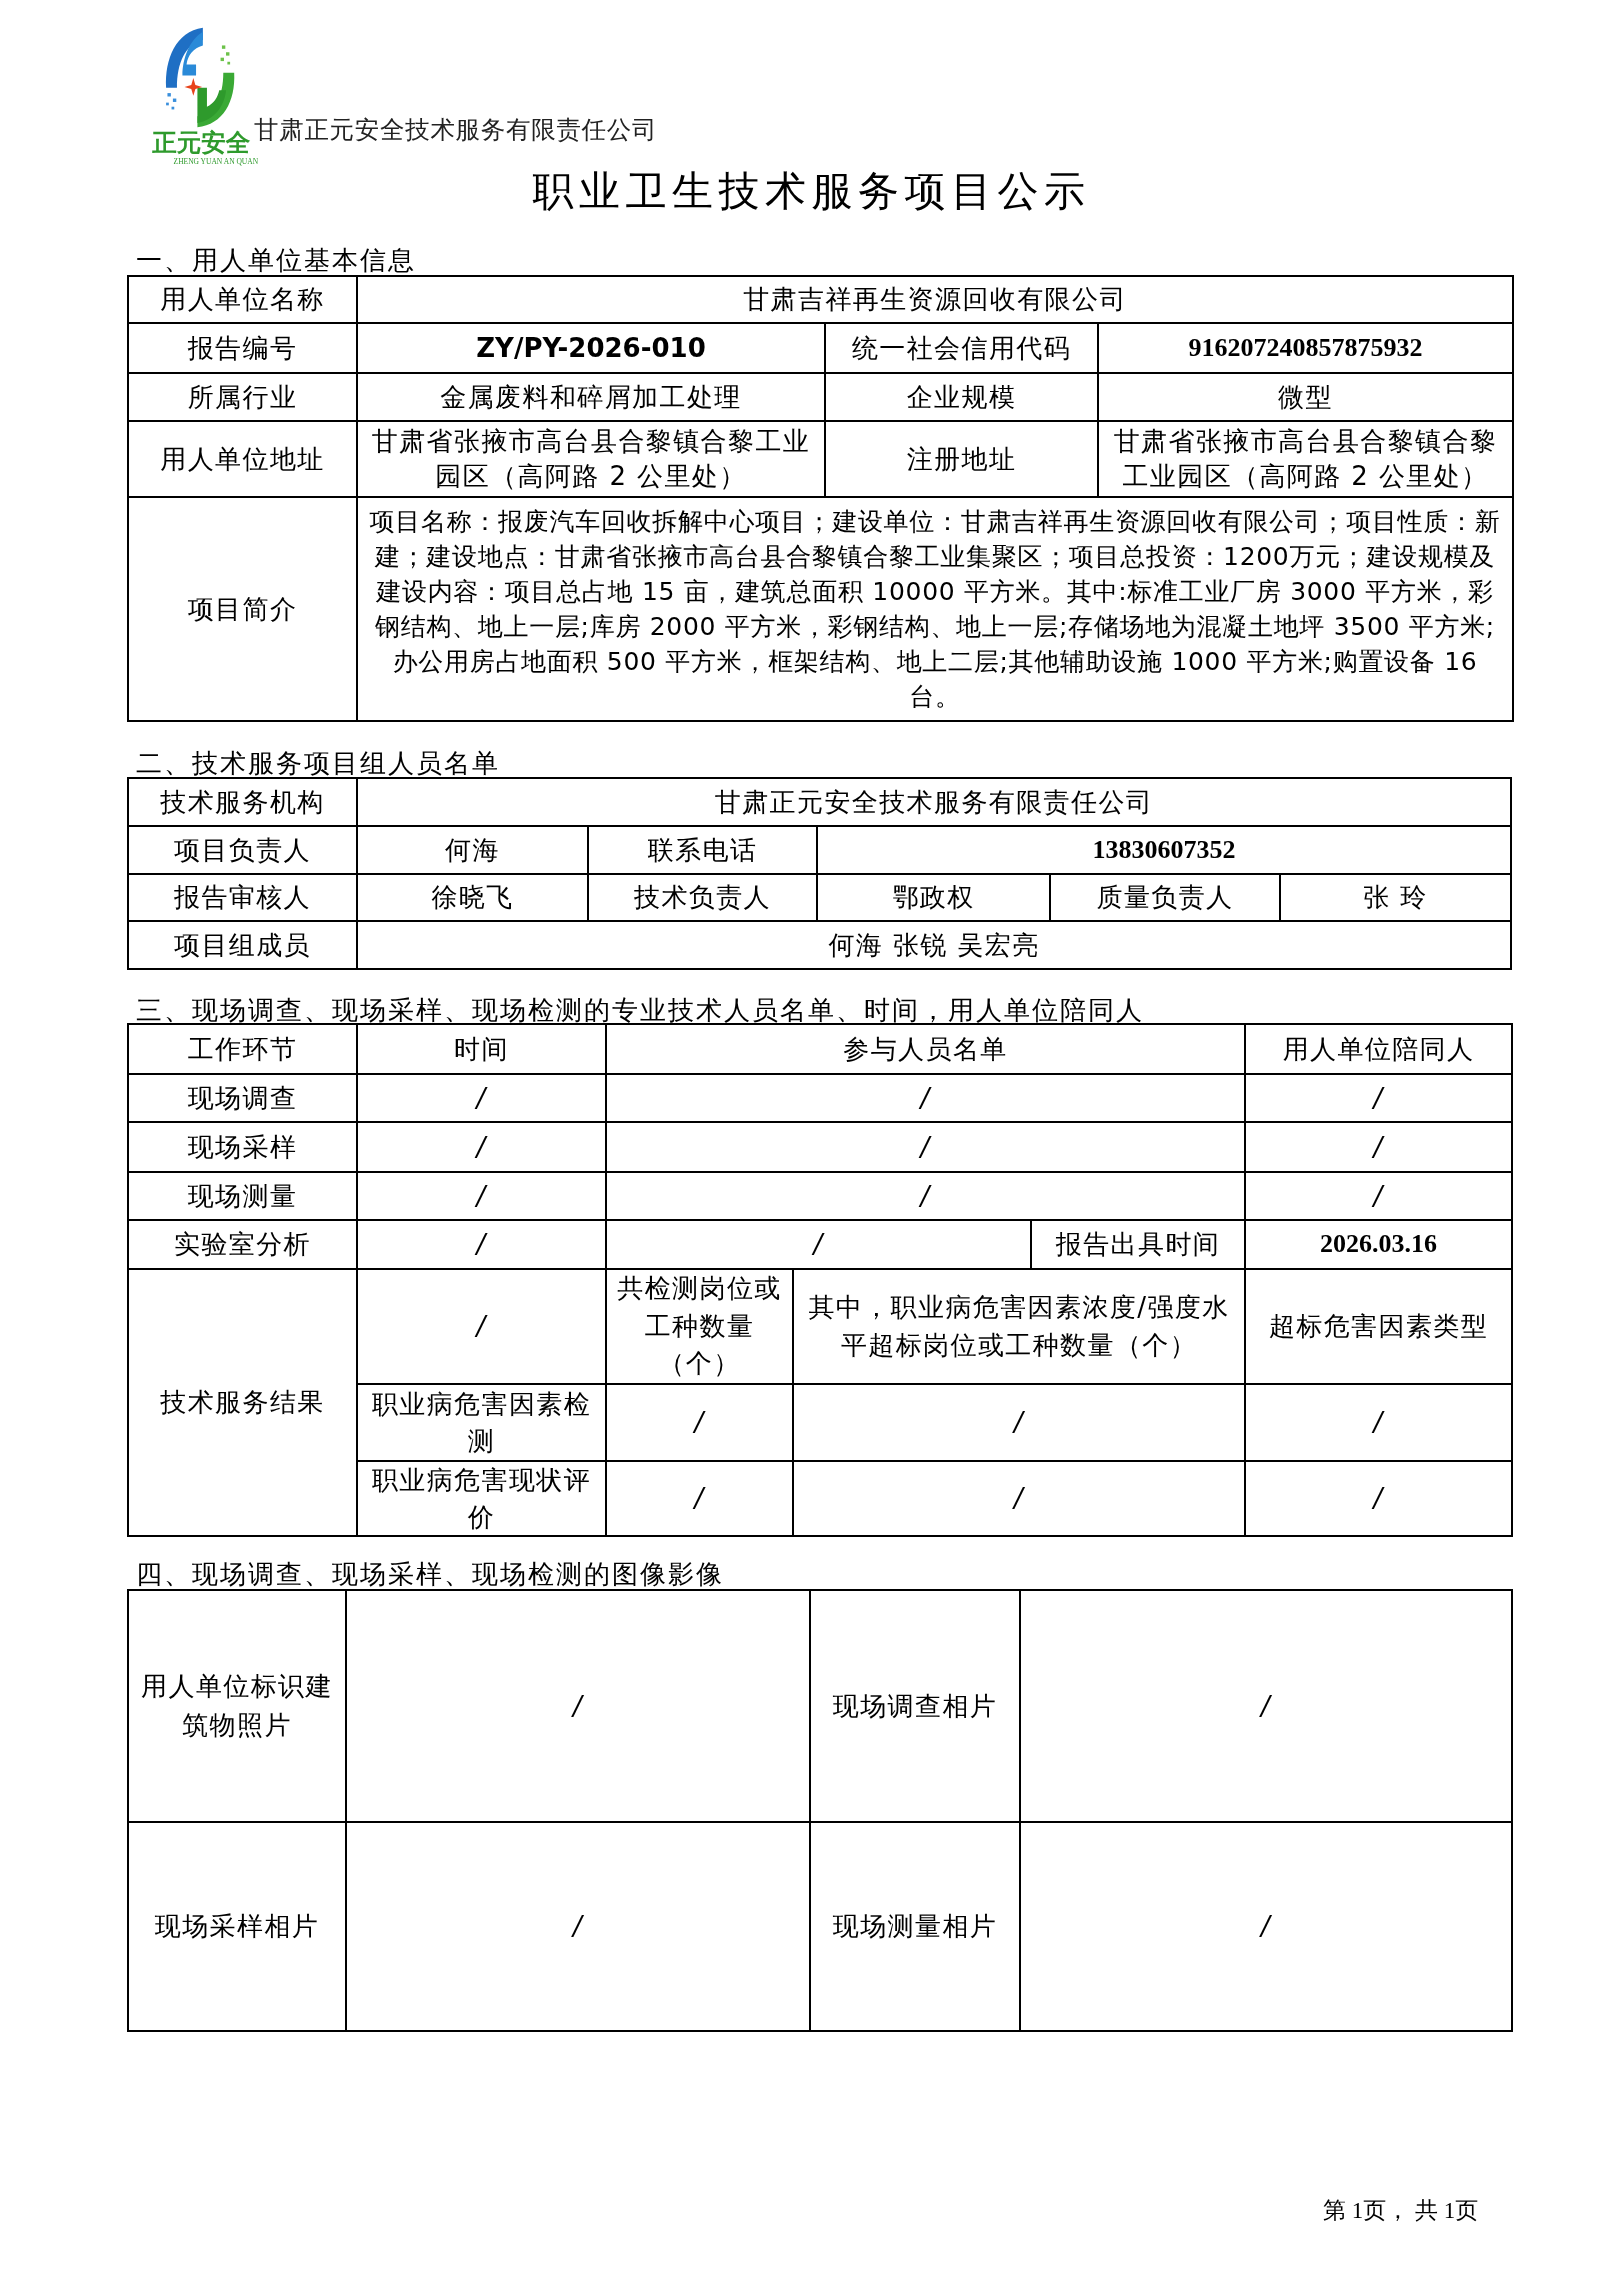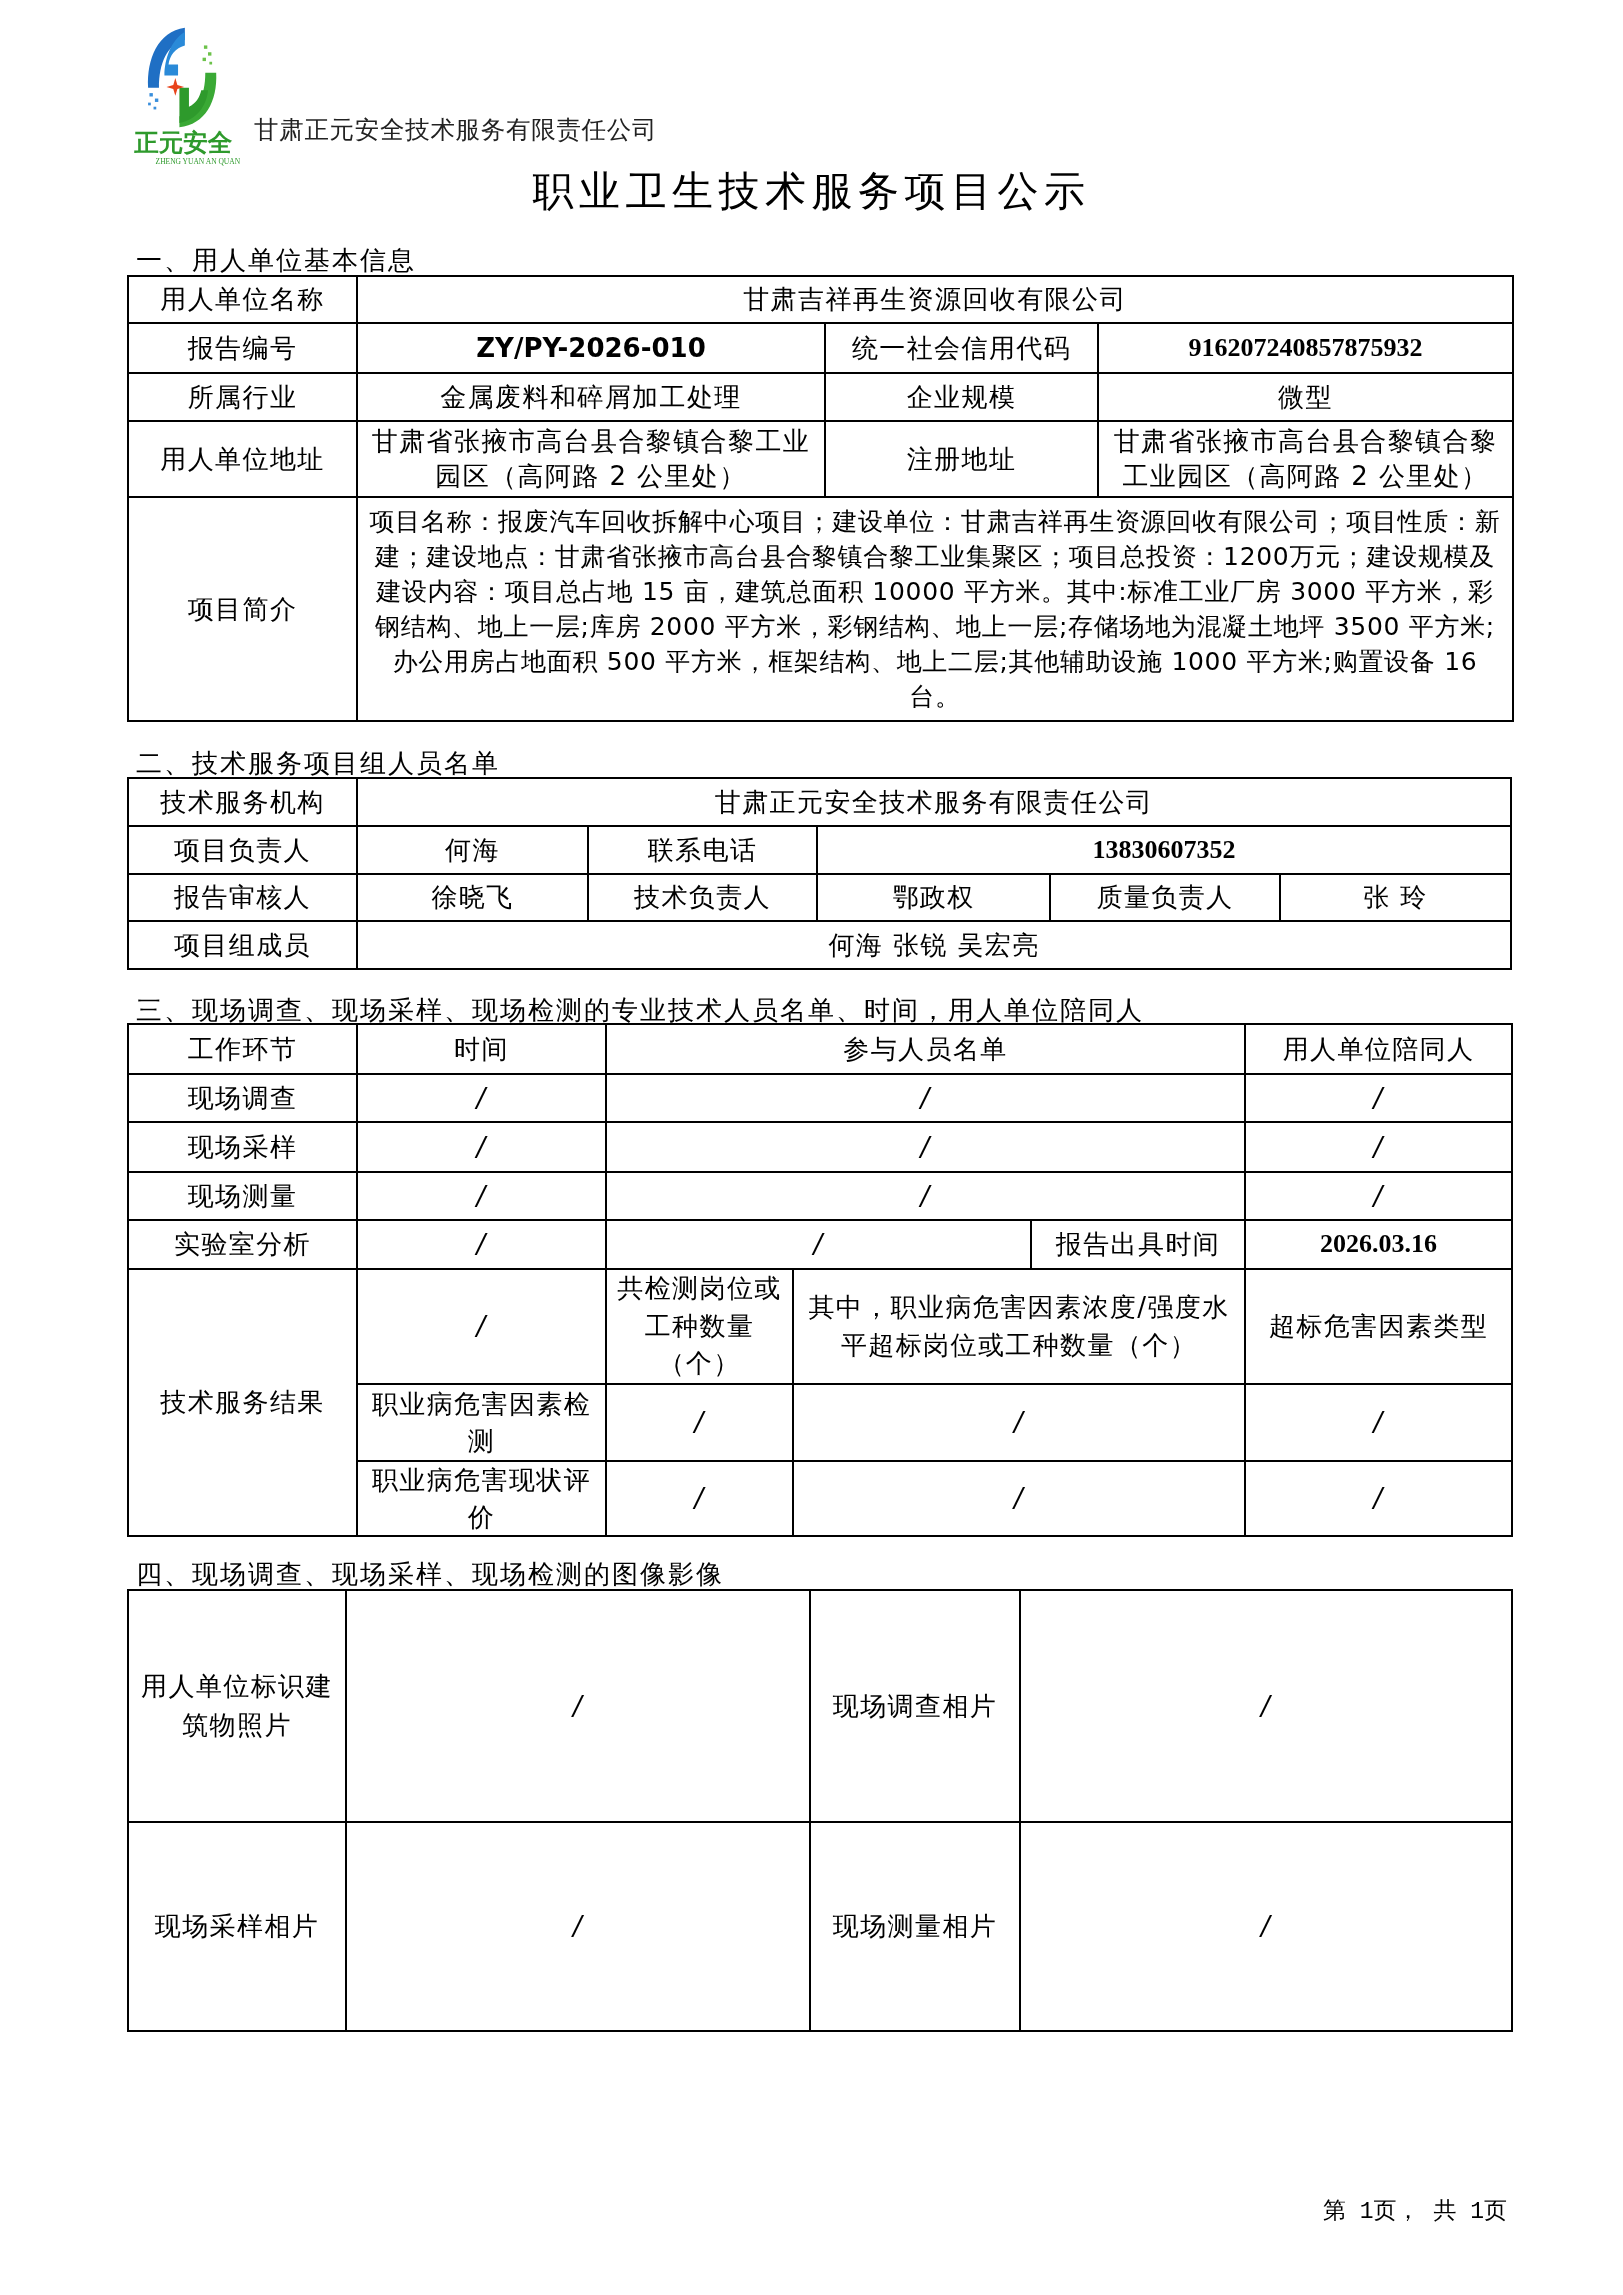--- a/index.html
+++ b/index.html
@@ -1,30 +1,30 @@
 <!DOCTYPE html>
 <html style="font-size:11px"><head>
 <meta charset="utf-8">
 <style>
   html, body { margin:0; padding:0; background:#ffffff; }
   body { width:1623px; height:2295px; position:relative; overflow:hidden;
          font-family:"DejaVu Serif","Liberation Serif",serif; color:#000; }
   .abs { position:absolute; }
-  .logo { left:137px; top:24.5px; width:93px; height:143px; }
+  .logo { left:155px; top:24.5px; width:93px; height:143px; }
   .company-header { left:254px; top:113px; font-size:24.5px; color:#222; letter-spacing:0.7px; font-family:"DejaVu Sans","Liberation Sans",sans-serif; }
   .doc-title { left:0; width:1623px; top:164px; text-align:center; font-size:41px; letter-spacing:5.5px; font-family:"DejaVu Sans","Liberation Sans",sans-serif; }
   .sec-head { left:136px; font-size:26px; letter-spacing:2px; font-family:"DejaVu Sans","Liberation Sans",sans-serif;margin-top:7px; }
   table.grid { position:absolute; left:127px; width:1384px; border-collapse:collapse; table-layout:fixed; }
   table.grid td { border:2px solid #000; text-align:center; vertical-align:middle; font-size:26px; padding:0 5.5px; line-height:1.4; letter-spacing:1.4px; font-family:"DejaVu Sans","Liberation Sans",sans-serif; }
   table.grid td.thin-l { border-left-width:0.7px; }
   td.bold { font-weight:bold; font-family:"Liberation Serif","DejaVu Serif",serif !important; letter-spacing:0 !important; }
   td.bold-sans { font-weight:bold; letter-spacing:0 !important; }
   td.left { text-align:left; padding:4.1px 9.5px; line-height:1.52; }
   .slash { font-family:"Liberation Serif",serif; font-style:italic; }
-  .footer { left:1323px; top:2195px; font-size:23px; font-family:Liberation Mono, monospace; }
+  .footer { left:1323px; top:2195px; font-size:23px; font-family:Liberation Serif, serif; }
 </style>
 </head>
 <body>
 
 <div class="abs logo">
   <svg width="93" height="143" viewBox="0 0 136 210">
     <path d="M70 4 C30 10 14 50 16 92 L32 92 C32 56 44 28 70 22 Z" fill="#1f6fc4"></path>
     <path d="M70 10 L70 30 C56 34 48 44 46 58 L60 58 L60 74 L40 74 C40 50 50 22 70 10 Z" fill="#2a8ad8"></path>
     <path d="M62 150 C100 146 118 112 116 70 L100 70 C100 104 88 130 62 134 Z" fill="#3aa935"></path>
     <path d="M62 92 L76 92 L76 120 C86 116 92 106 94 96 L104 96 C102 120 86 140 62 144 Z" fill="#2e9a2c"></path>

